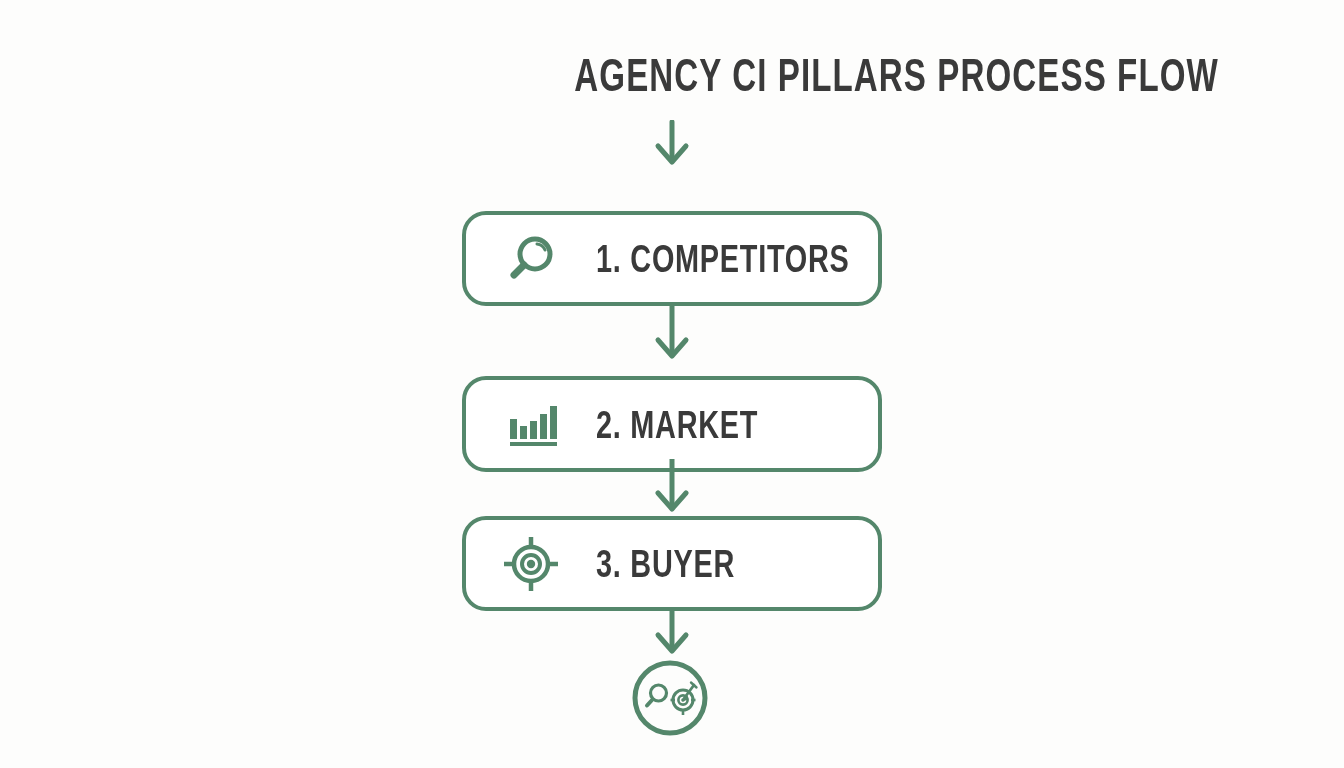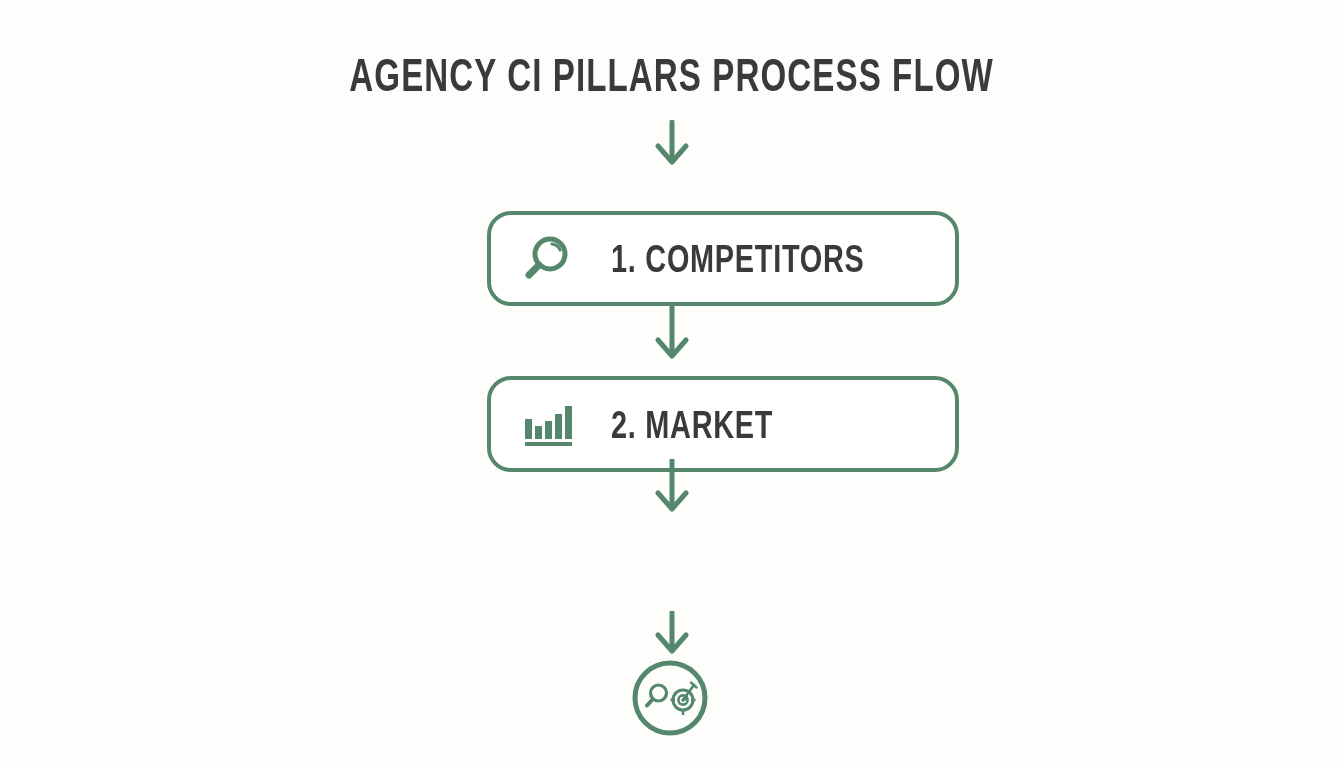--- a/index.html
+++ b/index.html
@@ -16,21 +16,21 @@
     overflow:hidden;
   }
   .canvas{
     position:relative;
     width:1344px;height:768px;
   }
   
   .title{
     position:absolute;
     top:52px;left:0;width:100%;
-    text-align:center;
+    text-align:right;
     font-size:46px;
     font-weight:700;
     line-height:1;
     color:var(--ink);
   }
   .condensed{
     display:inline-block;
     transform:scaleX(0.72);
     transform-origin:center center;
     white-space:nowrap;
@@ -45,28 +45,27 @@
   }
   .arrow svg{display:block;width:100%;height:100%;}
   .arrow-top   {top:120px;height:48px;}
   .arrow-c1    {top:306px;height:58px;}
   .arrow-c2    {top:459px;height:58px;}
   .arrow-c3    {top:611px;height:48px;}
   
   .step-box{
     position:absolute;
     left:462px;
-    width:472px;
+    width:420px;
     border:4px solid var(--green);
     border-radius:24px;
     background:var(--box-fill);
     display:flex;
     align-items:center;
-    padding-left:26px;
-    margin-left:25px;
+    padding-left:36px;
   }
   .step-1{top:211px;height:95px;}
   .step-2{top:376px;height:96px;}
   .step-3{top:516px;height:95px;}
   .step-icon{
     width:58px;height:58px;
     flex:0 0 58px;
     color:var(--green);
   }
   .step-icon svg{display:block;width:100%;height:100%;}
@@ -143,20 +142,36 @@
     </span>
   </div>
 
   <div class="arrow arrow-c2">
     <svg viewBox="0 0 46 58" fill="none" stroke="currentColor" stroke-width="5" stroke-linecap="round" stroke-linejoin="round">
       <line x1="23" y1="0" x2="23" y2="48"></line>
       <polyline points="9,34 23,50 37,34"></polyline>
     </svg>
   </div>
 
+  <div class="step-box step-3">
+    <span class="step-icon">
+      <svg viewBox="0 0 58 58" fill="none" stroke="currentColor">
+        <circle cx="29" cy="29" r="17" stroke-width="4.5"></circle>
+        <circle cx="29" cy="29" r="9" stroke-width="4"></circle>
+        <circle cx="29" cy="29" r="4.2" fill="currentColor" stroke="none"></circle>
+        <line x1="29" y1="2" x2="29" y2="13" stroke-width="4.5"></line>
+        <line x1="29" y1="45" x2="29" y2="56" stroke-width="4.5"></line>
+        <line x1="2" y1="29" x2="13" y2="29" stroke-width="4.5"></line>
+        <line x1="45" y1="29" x2="56" y2="29" stroke-width="4.5"></line>
+      </svg>
+    </span>
+    <span class="step-label">
+      <span class="condensed">3. BUYER</span>
+    </span>
+  </div>
 
   <div class="arrow arrow-c3">
     <svg viewBox="0 0 46 48" fill="none" stroke="currentColor" stroke-width="5" stroke-linecap="round" stroke-linejoin="round">
       <line x1="23" y1="0" x2="23" y2="38"></line>
       <polyline points="9,24 23,40 37,24"></polyline>
     </svg>
   </div>
 
   <div class="result-circle">
     <svg viewBox="0 0 80 80" fill="none" stroke="currentColor">

